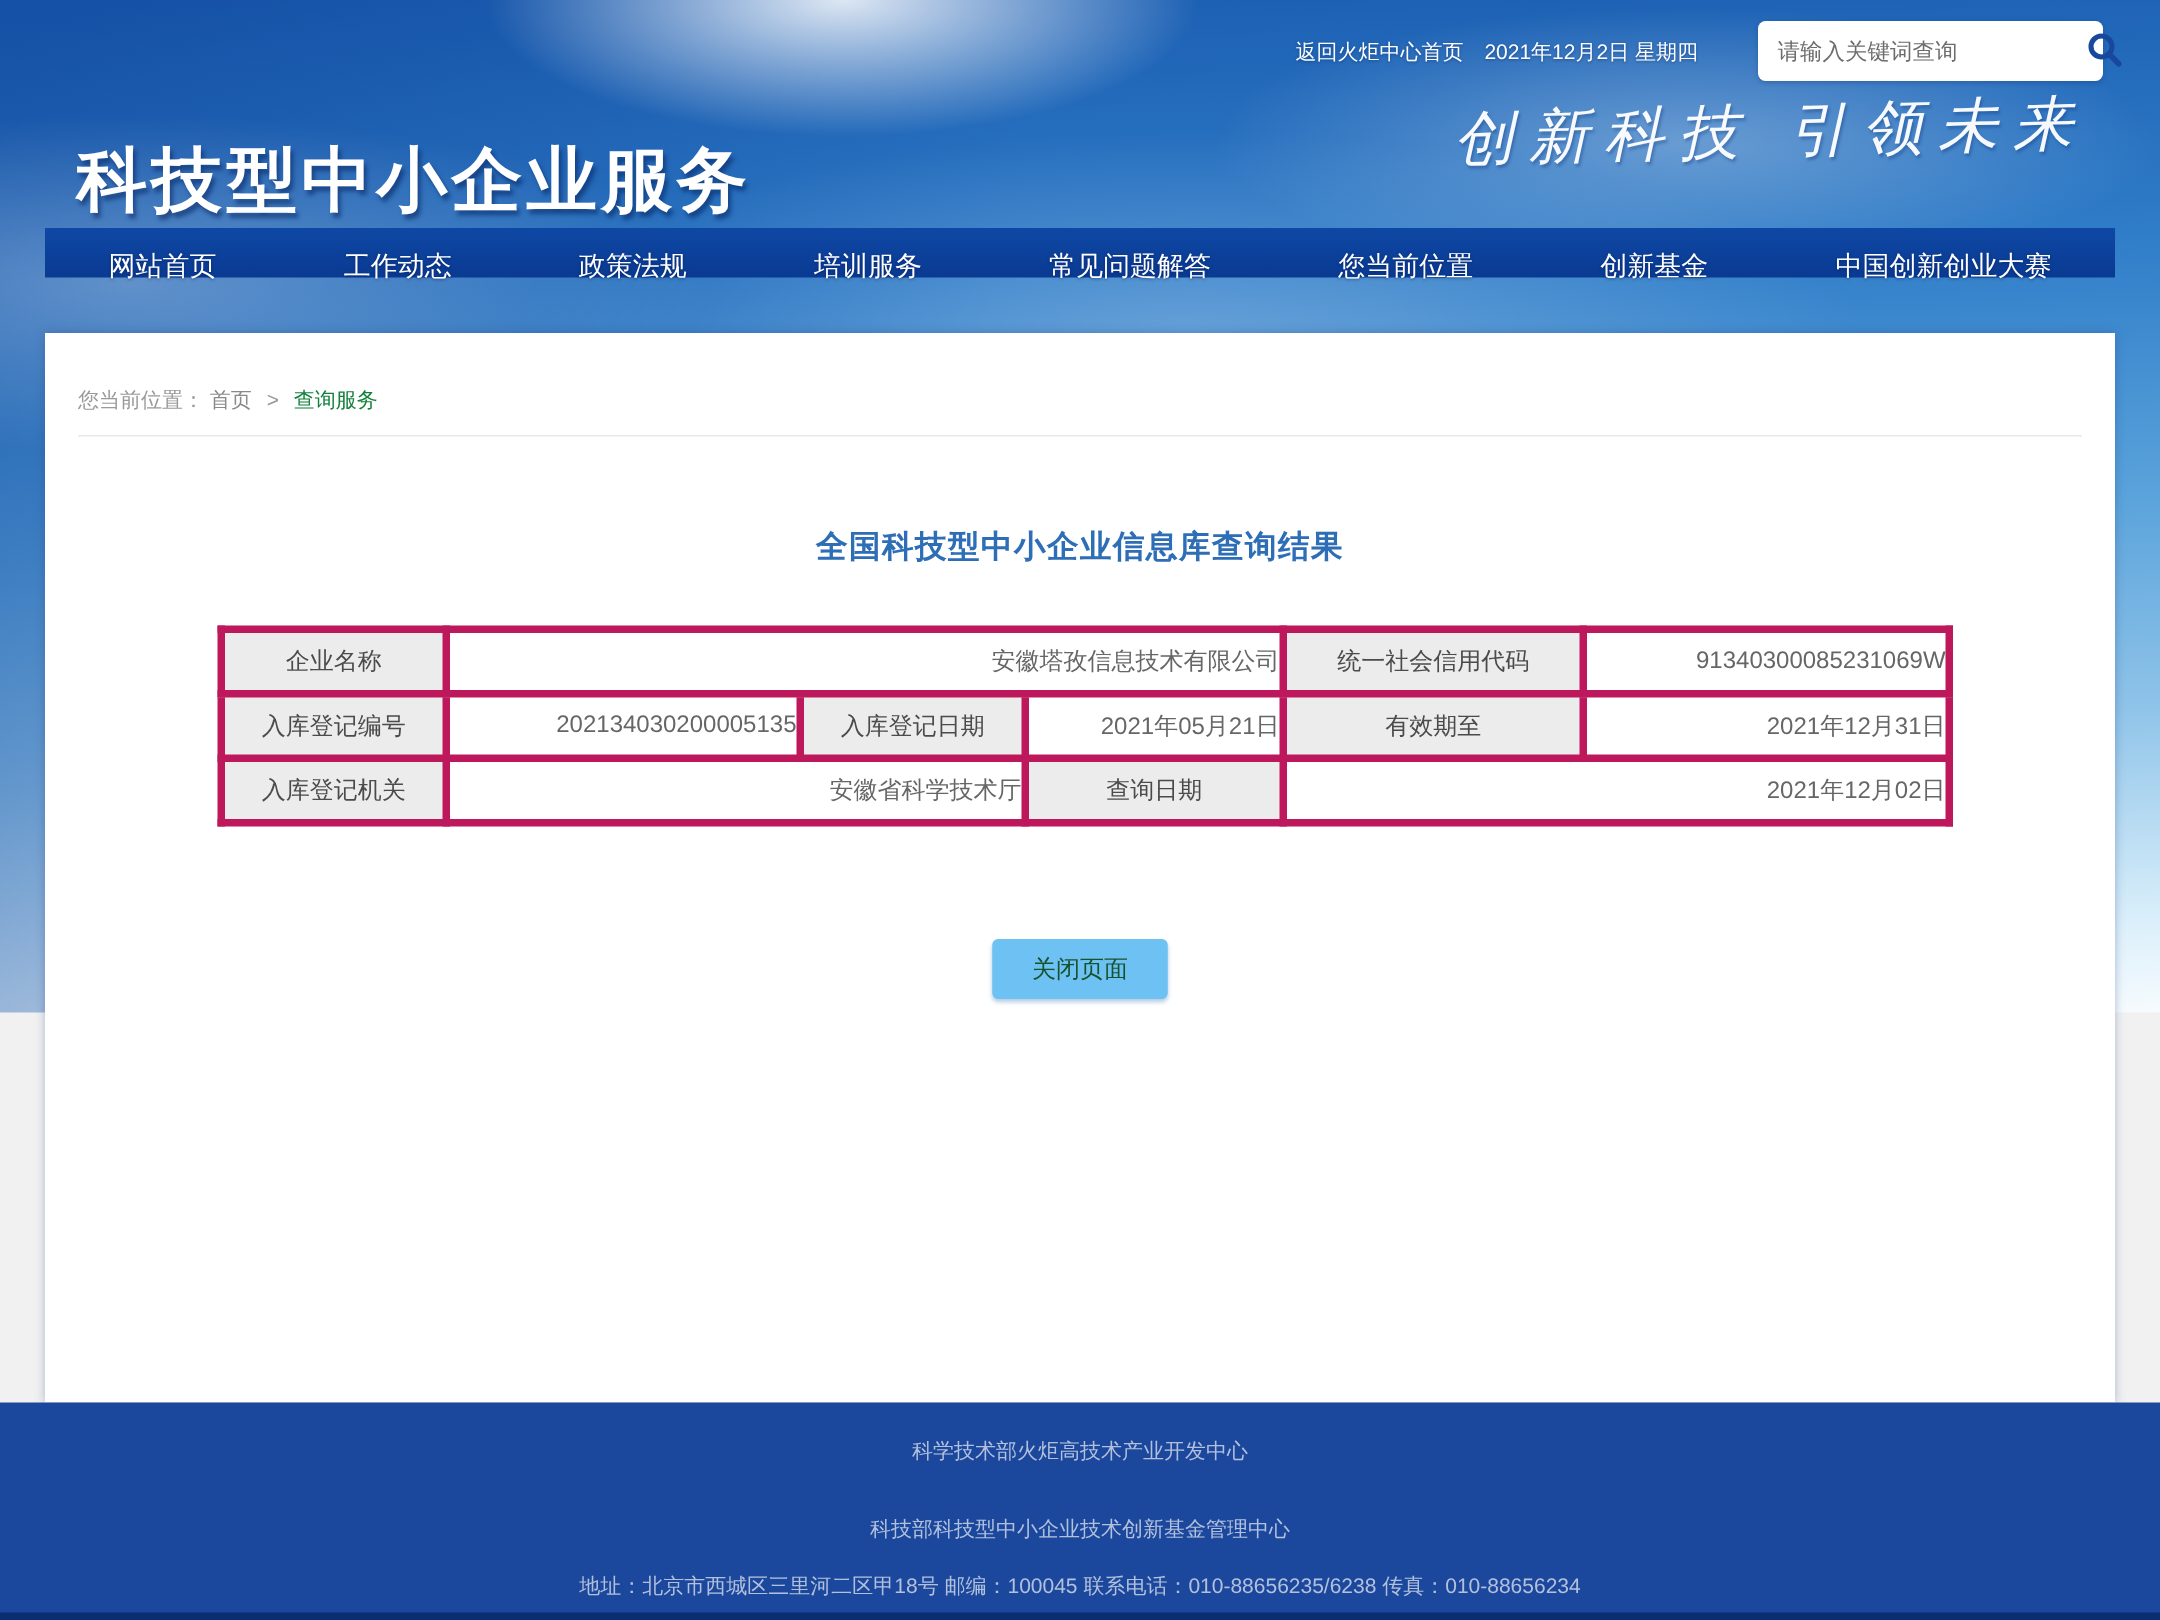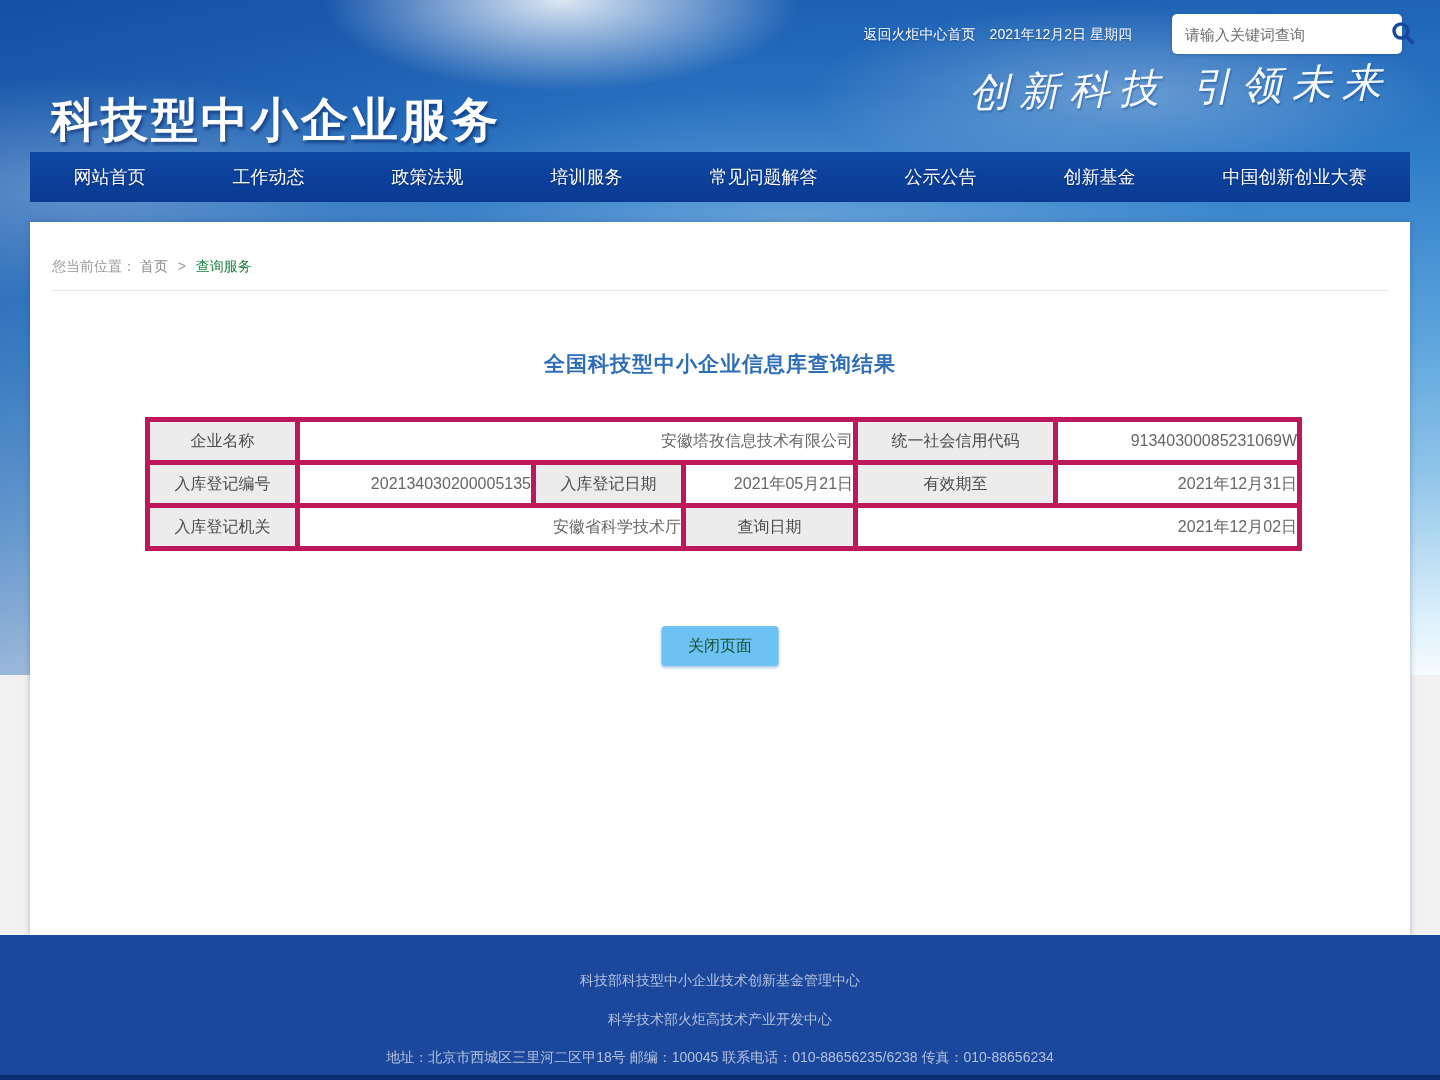--- a/index.html
+++ b/index.html
@@ -41,21 +41,21 @@
     letter-spacing:3px; text-shadow:2px 3px 3px rgba(5,35,95,0.55); font-family:"Liberation Serif", serif;margin-top:39px;
   }
   .slogan {
     position:absolute; right:48px; top:60px; color:rgba(255,255,255,0.96); font-size:40px;
     font-style:italic; letter-spacing:10px; transform:rotate(-1.5deg);
     text-shadow:1px 2px 2px rgba(10,50,120,0.35); font-family:"DejaVu Serif", serif; white-space:nowrap;
   }
 
   
   .nav {
-    position:absolute; left:30px; top:152px; width:1380px; height:50px;
+    position:absolute; left:30px; top:152px; width:1380px; height:33px;
     background:linear-gradient(180deg, #0e48a4 0%, #0a3a92 100%);
     display:flex; align-items:stretch; justify-content:space-around;
   }
   .nav-item {
     color:#ffffff; font-size:18px; line-height:50px; padding:0 14px; cursor:pointer; white-space:nowrap;
     text-shadow:0 1px 2px rgba(0,20,70,0.5);
   }
 
   
   .panel {
@@ -119,21 +119,21 @@
 
   <div class="site-title">科技型中小企业服务</div>
   <div class="slogan">创新科技 引领未来</div>
 
   <div class="nav">
     <div class="nav-item">网站首页</div>
     <div class="nav-item">工作动态</div>
     <div class="nav-item">政策法规</div>
     <div class="nav-item">培训服务</div>
     <div class="nav-item">常见问题解答</div>
-    <div class="nav-item">公示公告</div>
+    <div class="nav-item">您当前位置</div>
     <div class="nav-item">创新基金</div>
     <div class="nav-item">中国创新创业大赛</div>
   </div>
 
   <div class="panel">
     <div class="breadcrumb">
       <span>您当前位置：</span>
       <a class="crumb-home">首页</a>
       <span class="crumb-sep">&gt;</span>
       <a class="crumb-current">查询服务</a>
@@ -172,22 +172,22 @@
         <th>查询日期</th>
         <td colspan="2">2021年12月02日</td>
       </tr>
     </tbody>
       </table>
 
     <button class="close-btn">关闭页面</button>
   </div>
 
   <div class="footer">
+    <div class="f-line f-line2">科学技术部火炬高技术产业开发中心</div>
     <div class="f-line f-line1">科技部科技型中小企业技术创新基金管理中心</div>
-    <div class="f-line f-line2">科学技术部火炬高技术产业开发中心</div>
     <div class="f-line f-line3">地址：北京市西城区三里河二区甲18号 邮编：100045 联系电话：010-88656235/6238 传真：010-88656234</div>
     <div class="f-line f-line4">
       
       
       
     </div>
     <div class="footer-strip"></div>
   </div>
 
 </div>

